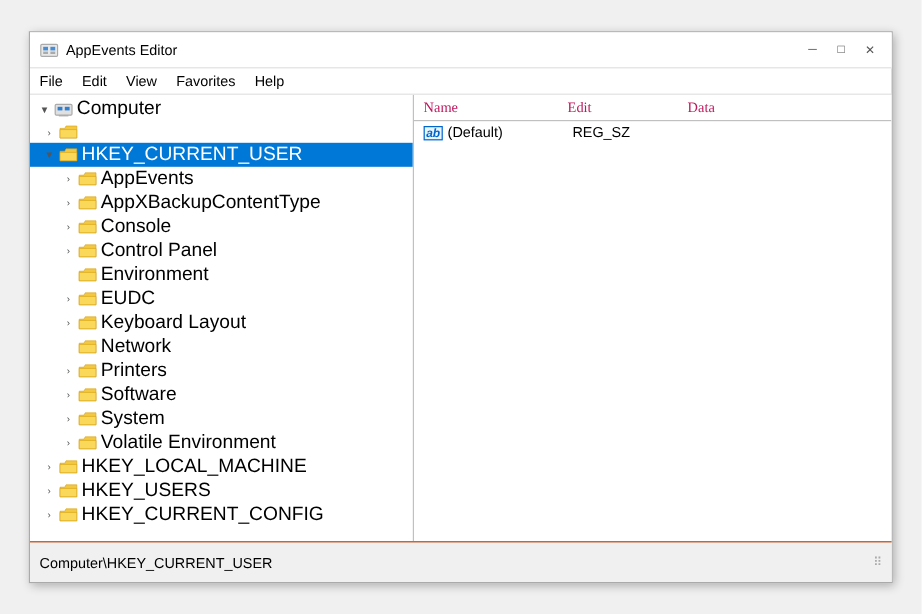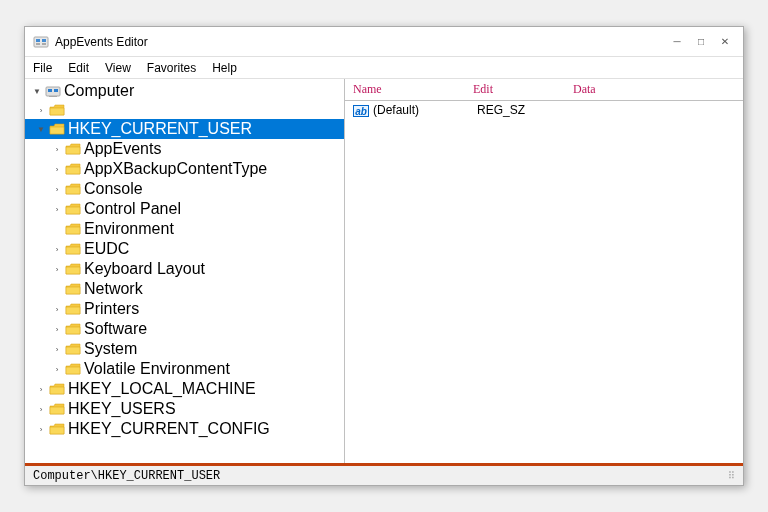--- a/index.html
+++ b/index.html
@@ -152,29 +152,28 @@
       height: 14px;
       margin-right: 3px;
       flex-shrink: 0;
     }
     .tree-label {
       font-size: 16px;
     }
     .indent-1 { padding-left: 8px; }
     .indent-2 { padding-left: 24px; }
     .status-bar {
-      height: 22px;
-      border-top: 3px solid #c2410c;
+      height: 34px;
+      border-top: 1px solid #c2410c;
       display: flex;
       align-items: center;
       padding: 0 8px;
       font-size: 12px;
       color: #000;
       background: #f0f0f0;
-      font-family: Liberation Mono, monospace;
     }
     .status-bar-resize {
       margin-left: auto;
       font-size: 10px;
       color: #aaa;
     }
   </style>
 </head>
 <body>
 

